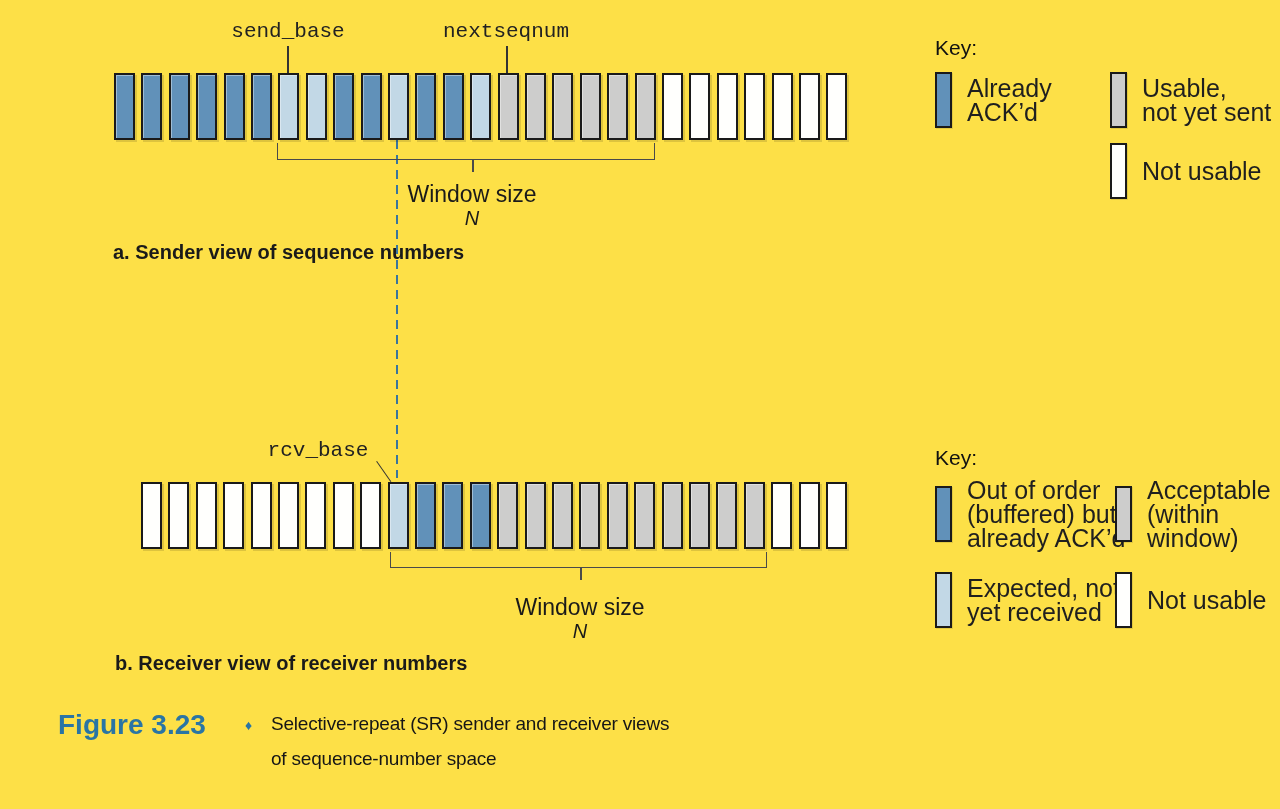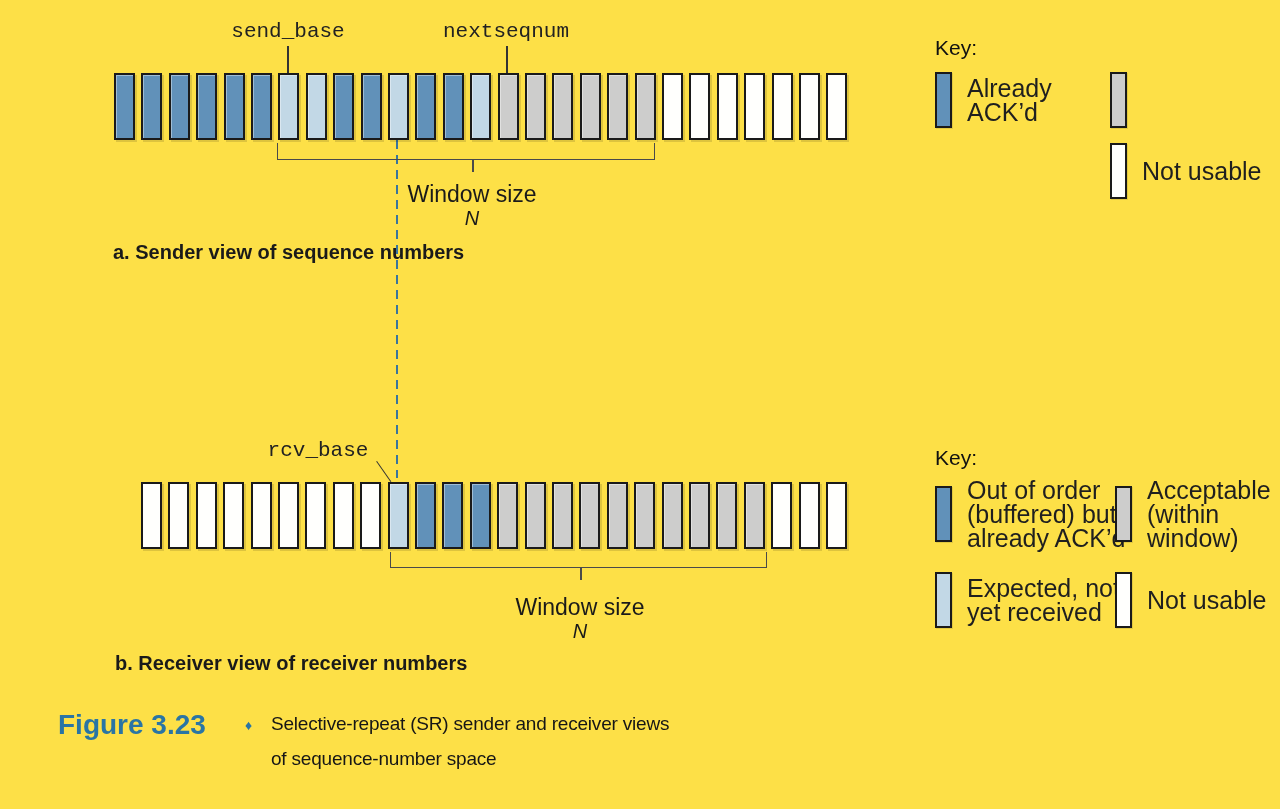--- a/index.html
+++ b/index.html
@@ -129,20 +129,22 @@
 
   <div class="key" style="left:935px;top:36px;height:190px;">
     <div class="key-title">Key:</div>
     <div class="key-item" style="left:0;top:36px;">
       <div class="swatch" style="background: rgb(97, 145, 185);"></div>
       <div class="key-label">Already
 ACK’d</div>
     </div>
     <div class="key-item" style="left:175px;top:36px;">
       <div class="swatch" style="background: rgb(205, 205, 204);"></div>
+      <div class="key-label">Usable,
+not yet sent</div>
     </div>
     <div class="key-item" style="left:175px;top:107px;">
       <div class="swatch" style="background: rgb(255, 255, 253);"></div>
       <div class="key-label">Not usable</div>
     </div>
   </div>
 
   <div class="key" style="left:935px;top:446px;height:200px;">
     <div class="key-title">Key:</div>
     <div class="key-item" style="left:0;top:32px;">

